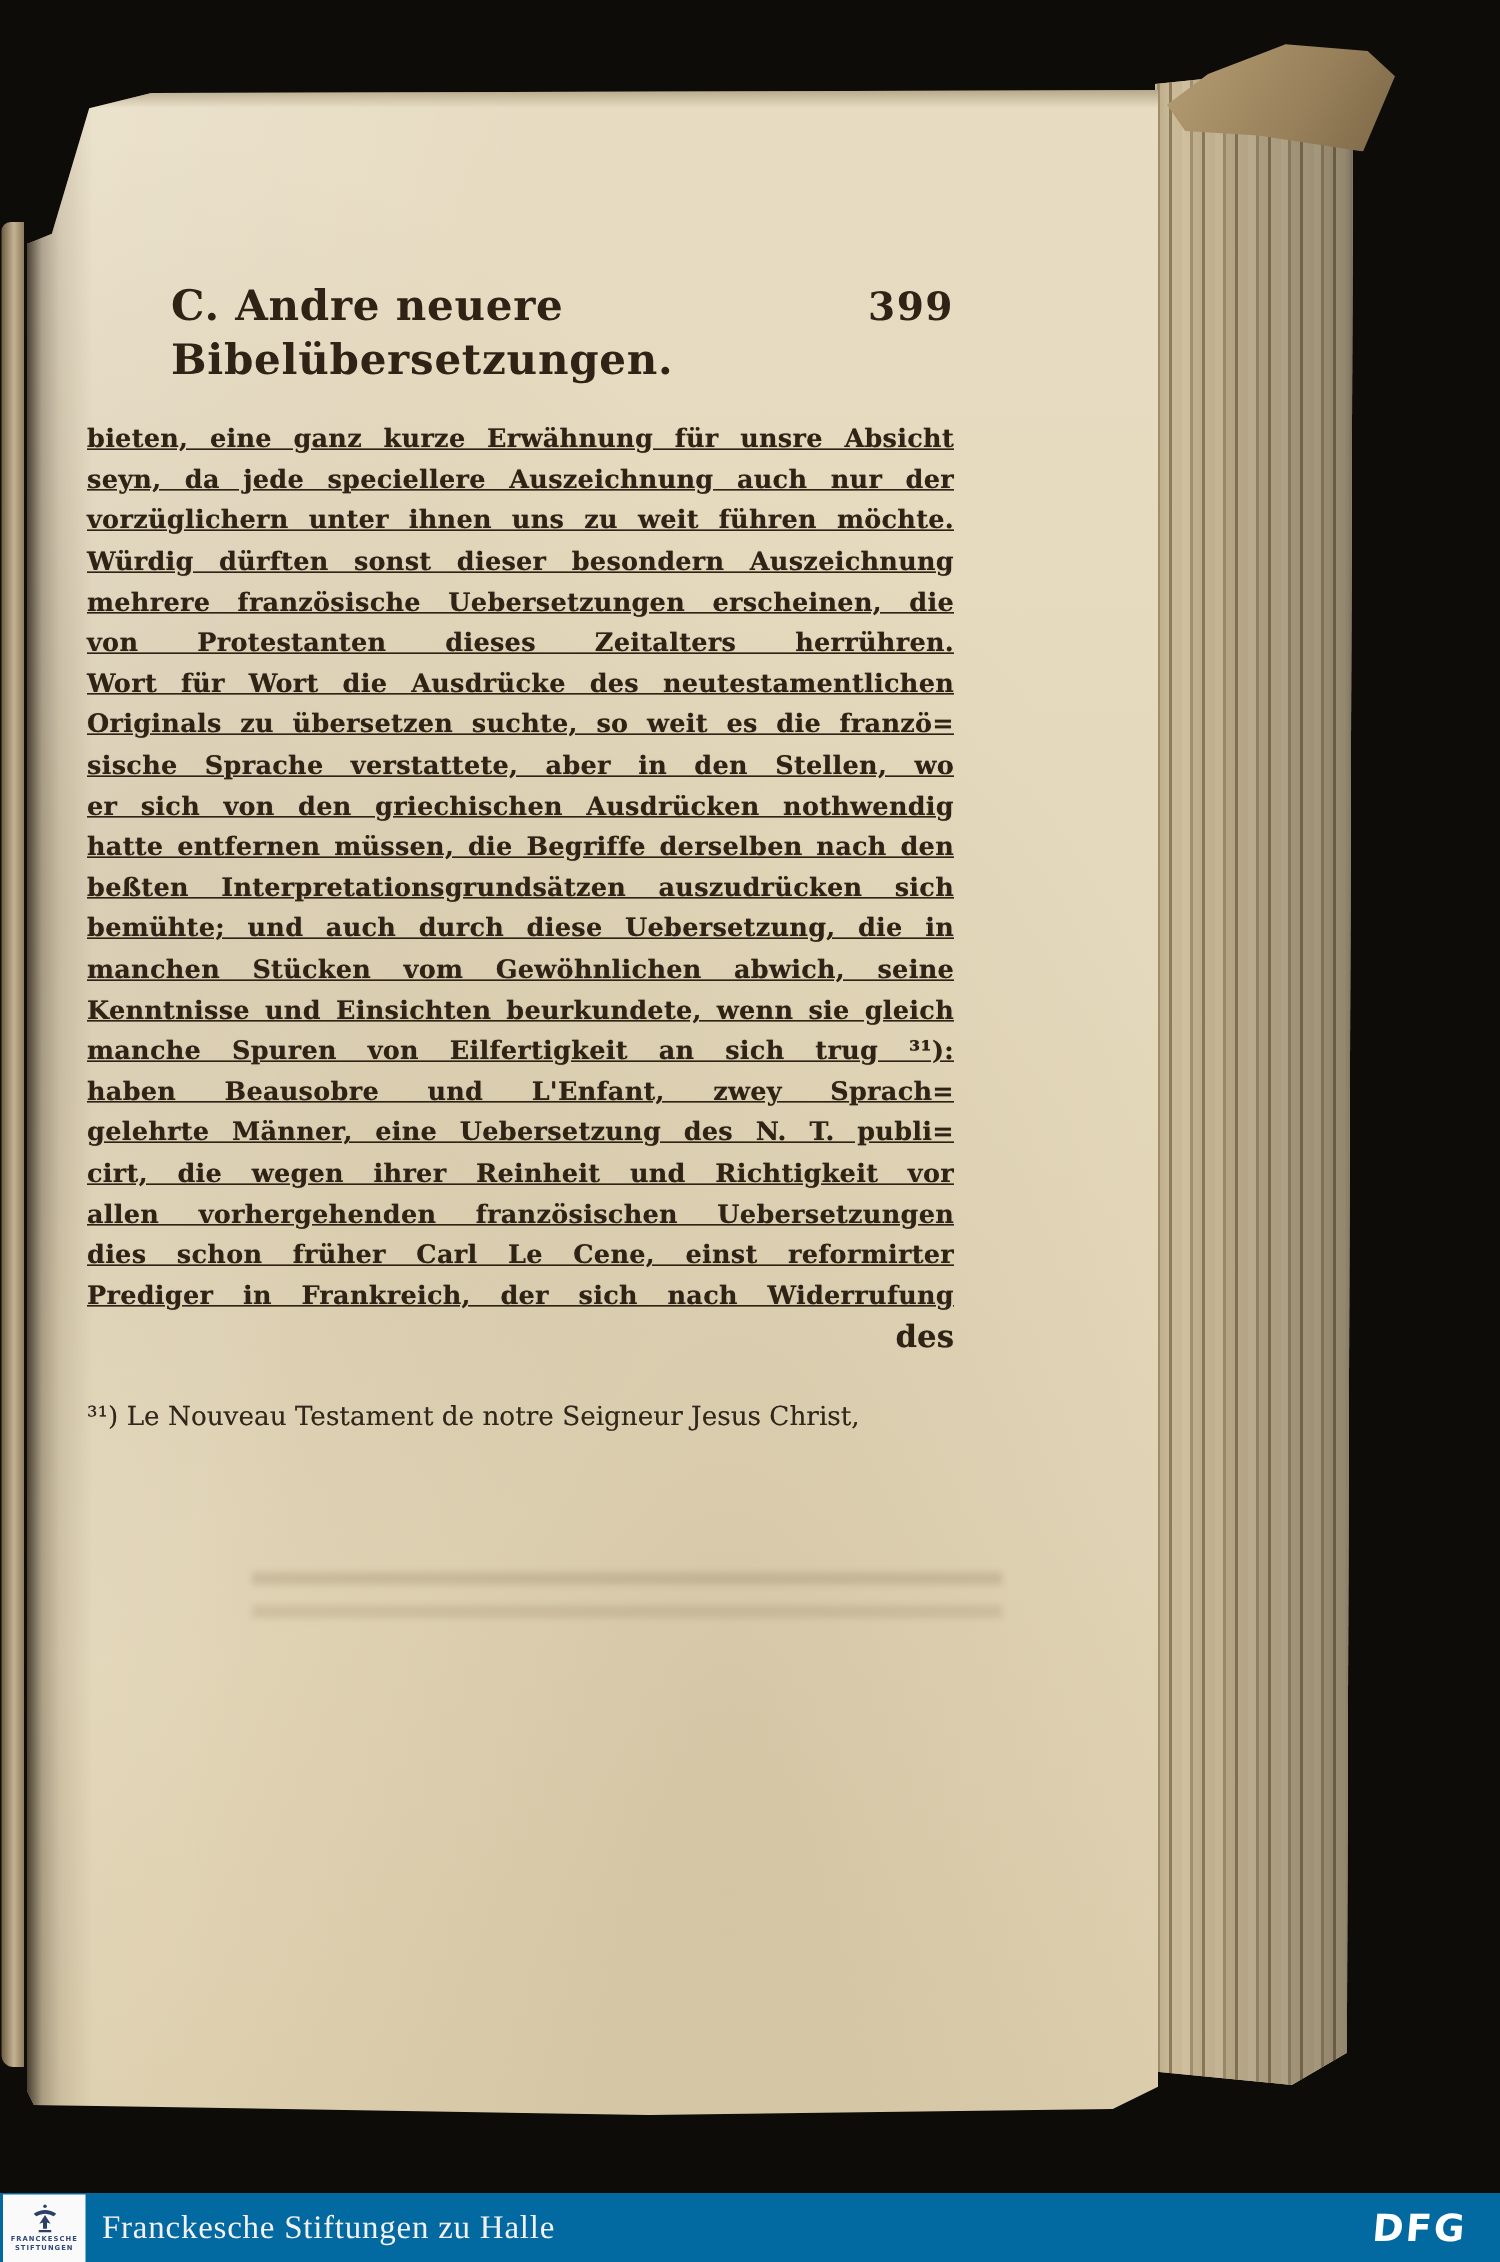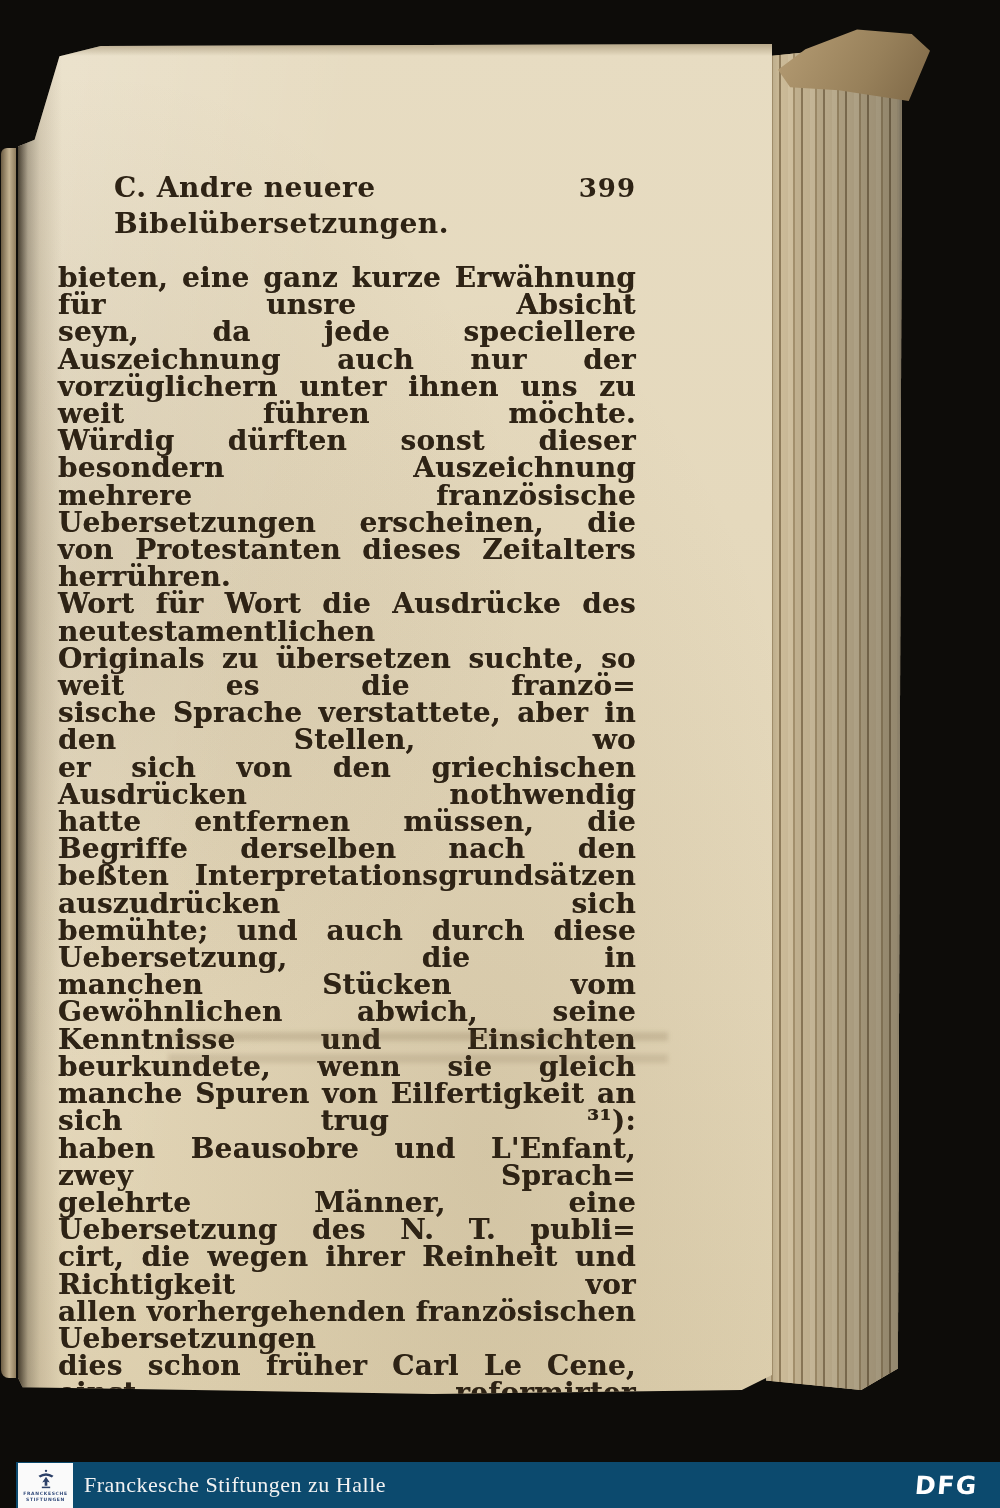--- a/index.html
+++ b/index.html
@@ -11,21 +11,21 @@
     font-family:"DejaVu Serif", serif;
   }
   
   .left-sliver{
     position:absolute;left:1px;top:148px;width:15px;height:1230px;
     background:linear-gradient(90deg,#6d5d43,#c4b392 55%,#8d7b5c);
     border-radius:6px 0 0 8px;
   }
   
   .page{
-    position:absolute;left:18px;top:44px;width:754px;height:1350px;
+    position:absolute;left:18px;top:60px;width:754px;height:1350px;
     background:
       radial-gradient(ellipse at 62% 82%, rgba(120,100,60,0.12), transparent 55%),
       radial-gradient(ellipse at 10% 40%, rgba(90,70,40,0.10), transparent 45%),
       linear-gradient(100deg, rgba(255,255,255,0.20), transparent 35%),
       linear-gradient(#e7dcc2,#e3d6b8 70%,#ddcfae);
     clip-path:polygon(0 7.6%, 2.2% 7.1%, 5.5% 0.9%, 11% 0.15%, 100% 0%, 100% 98.6%, 96% 99.7%, 55% 100%, 0.6% 99.5%, 0 98.8%);
   }
   
   .page::after{
     content:"";position:absolute;left:0;top:0;right:0;height:12px;
@@ -62,25 +62,26 @@
     margin-top:126px;
     display:flex;align-items:baseline;justify-content:space-between;
     padding-left:56px;
     line-height:36px;
     font-weight:700;
   }
   .header-title{font-size:28px;letter-spacing:0.5px;}
   .page-number{font-size:26px;letter-spacing:1px;}
   .body-text{margin-top:22px;}
   .body-line{
-    font-size:28px;line-height:27.2px;font-weight:700;
+    font-size:17px;line-height:27.2px;font-weight:700;
     letter-spacing:0.2px;
     text-align:justify;text-align-last:justify;
     text-shadow:0 0 0.5px rgba(46,35,21,0.55);
     white-space:normal;
+    text-decoration:underline;
   }
   .catchword{
     font-size:20.5px;line-height:27.2px;font-weight:700;
     text-align:right;
     text-shadow:0 0 0.5px rgba(46,35,21,0.55);
   }
   
   .showthrough{
     position:absolute;left:150px;top:862px;width:500px;height:44px;
     background:
@@ -92,22 +93,22 @@
     font-size:17.5px;line-height:23.4px;font-weight:400;
     color:#31271a;
     text-shadow:0 0 0.4px rgba(49,39,26,0.5);
   }
   .footnote-31{margin-top:28px;}
   .footnote .fn-line{text-align:justify;text-align-last:justify;}
   .footnote .fn-line:first-child{margin-left:-26px;}
   .footnote .fn-line:last-child{text-align-last:left;}
   
   .footer-bar{
-    position:absolute;left:16px;right:0;bottom:0;height:46px;
-    background:#0c4a6e;
+    position:absolute;left:0;right:0;bottom:0;height:46px;
+    background:#0369a1;
   }
   .logo-box{
     position:absolute;left:2px;top:1px;bottom:0;width:55px;
     background:#fafafa;
     display:flex;flex-direction:column;align-items:center;justify-content:center;
   }
   .emblem{width:20px;height:22px;display:block;}
   .logo-line{
     font-family:"DejaVu Sans", sans-serif;
     font-size:4.5px;line-height:5.5px;letter-spacing:0.7px;

